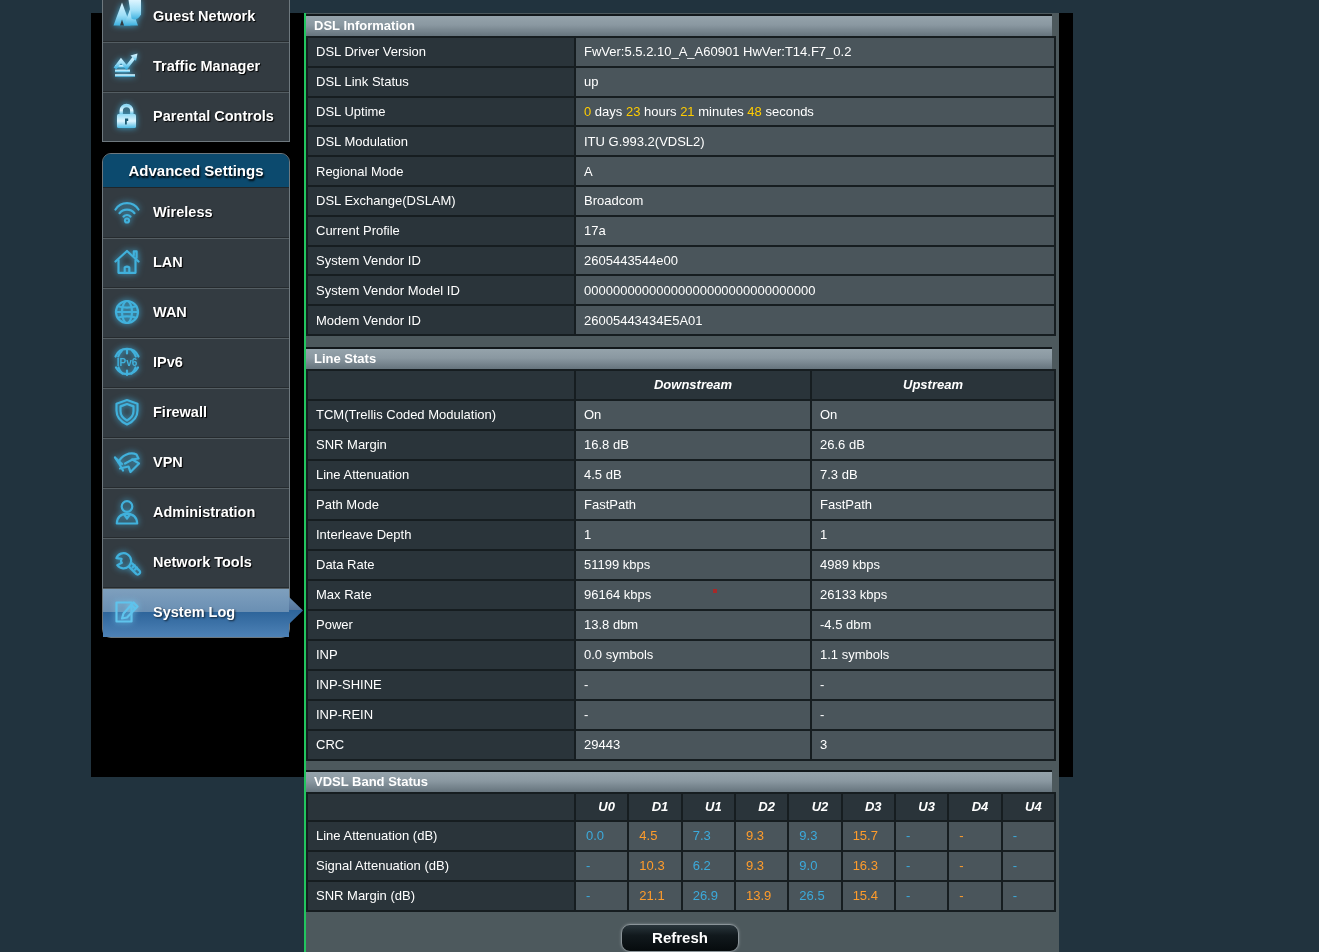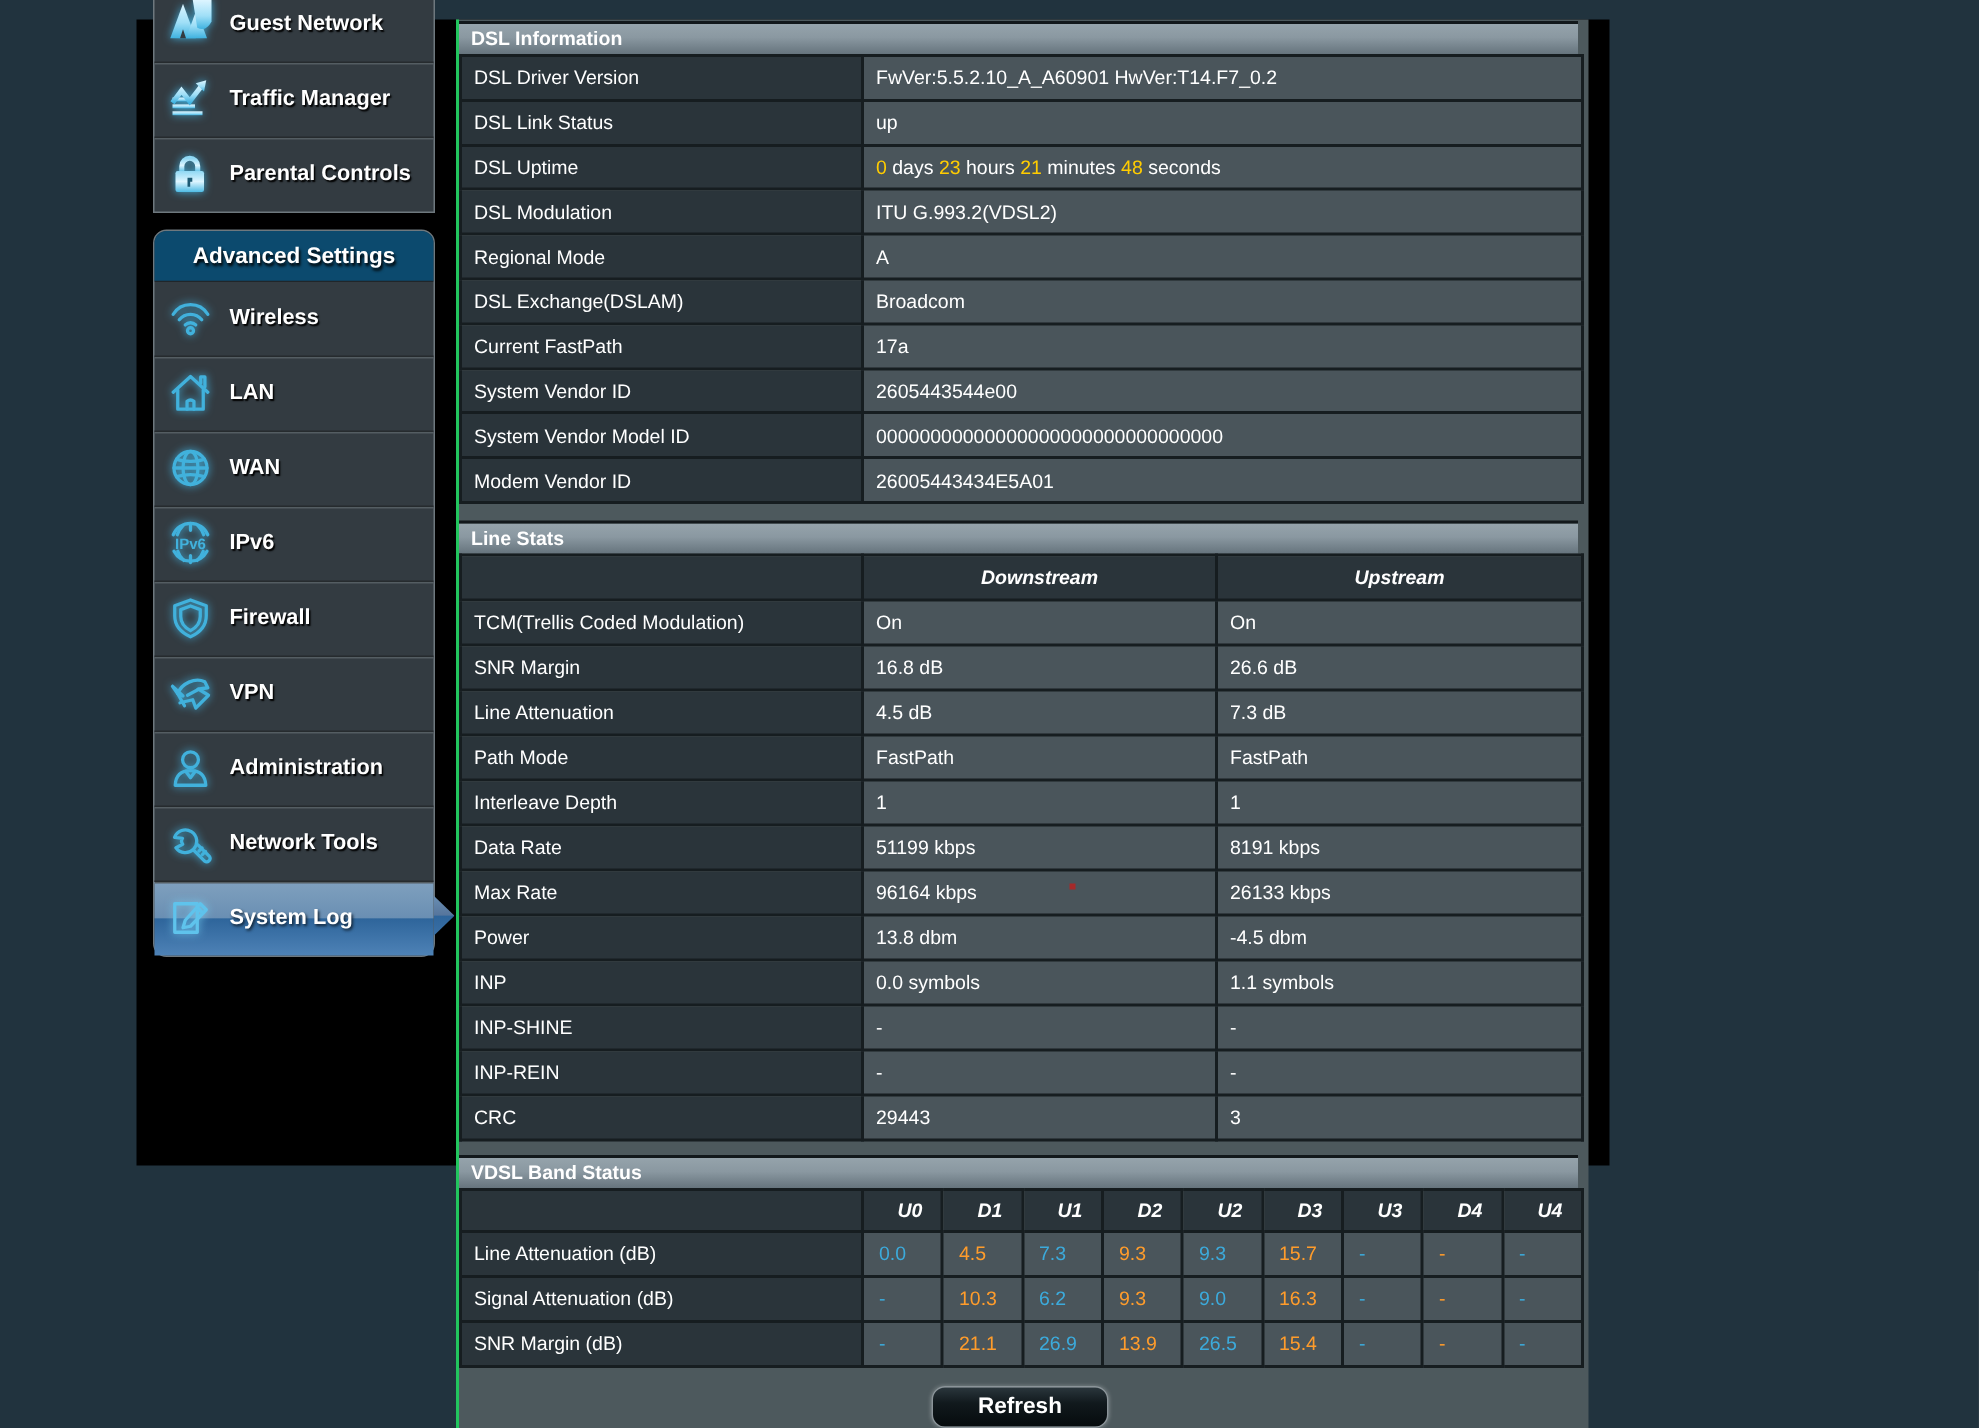--- a/index.html
+++ b/index.html
@@ -221,21 +221,21 @@
             </tr>
         <tr>
               <th>Regional Mode</th>
               <td>A</td>
             </tr>
         <tr>
               <th>DSL Exchange(DSLAM)</th>
               <td>Broadcom</td>
             </tr>
         <tr>
-              <th>Current FastPath</th>
+              <th>Current Profile</th>
               <td>17a</td>
             </tr>
         <tr>
               <th>System Vendor ID</th>
               <td>2605443544e00</td>
             </tr>
         <tr>
               <th>System Vendor Model ID</th>
               <td>00000000000000000000000000000000</td>
             </tr>
@@ -281,21 +281,21 @@
               <td>FastPath</td>
             </tr>
         <tr>
               <th>Interleave Depth</th>
               <td>1</td>
               <td>1</td>
             </tr>
         <tr>
               <th>Data Rate</th>
               <td>51199 kbps</td>
-              <td>8191 kbps</td>
+              <td>4989 kbps</td>
             </tr>
         <tr>
               <th>Max Rate</th>
               <td>96164 kbps</td>
               <td>26133 kbps</td>
             </tr>
         <tr>
               <th>Power</th>
               <td>13.8 dbm</td>
               <td>-4.5 dbm</td>

